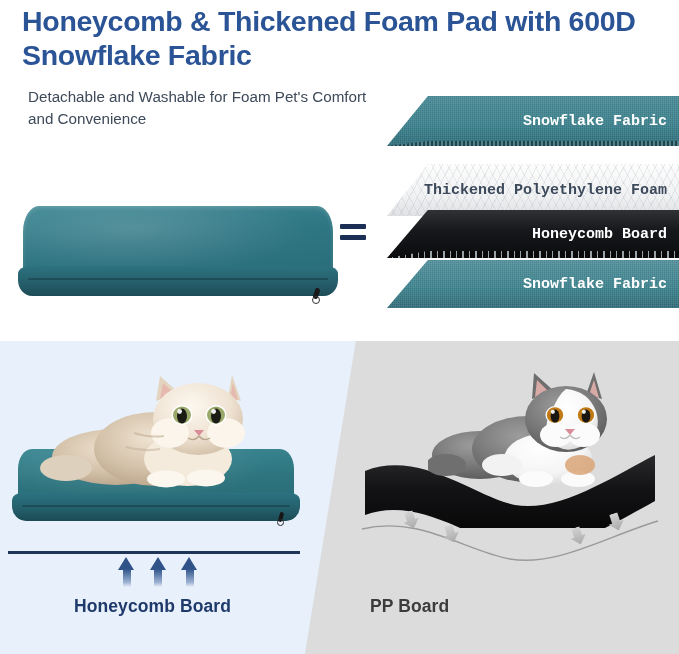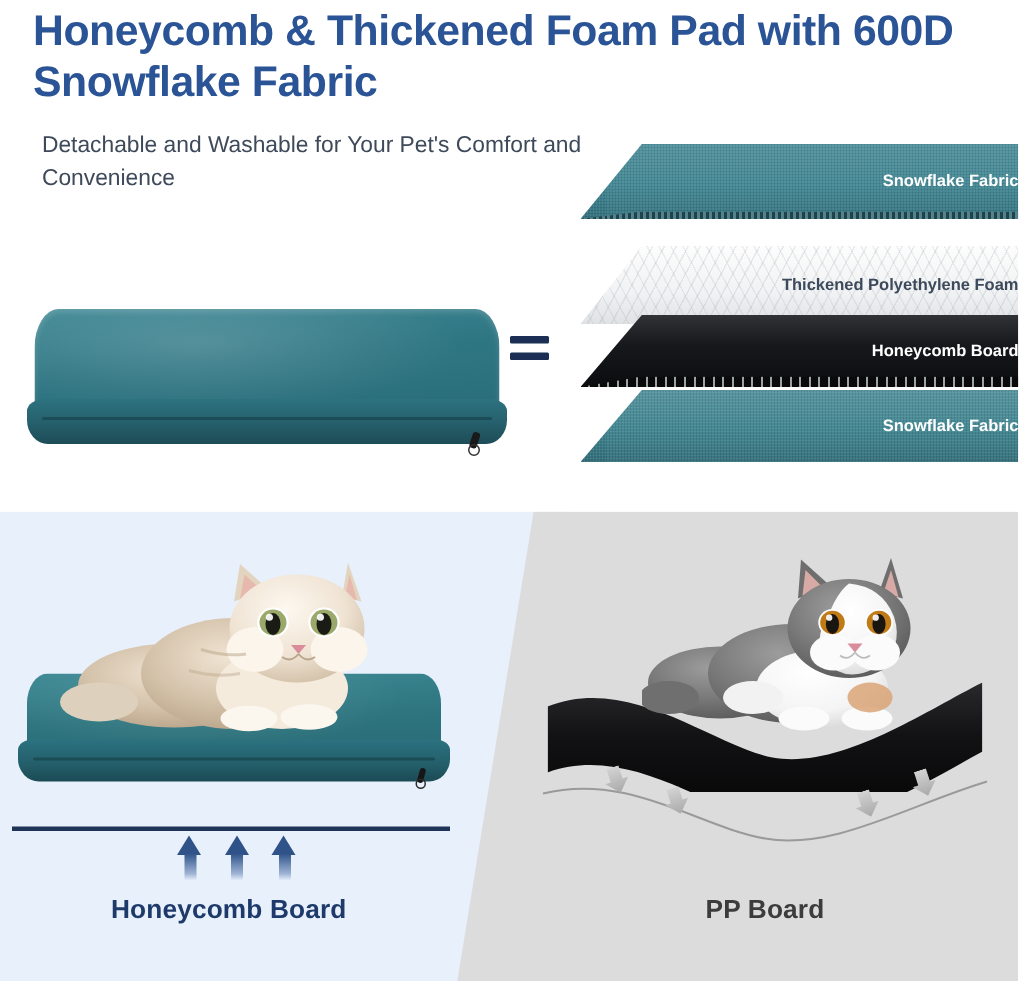--- a/index.html
+++ b/index.html
@@ -80,22 +80,24 @@
   #layer-stack {
     position: absolute; left: 387px; top: 96px;
     width: 292px; height: 212px;
   }
   .layer {
     position: absolute; left: 0; width: 292px;
     display: flex; align-items: center; justify-content: flex-end;
   }
   .layer .lbl {
     position: relative; z-index: 3;
-    font-size: 11px; font-weight: bold;
+    padding-right: 12px;
+    font-size: 15px; font-weight: bold;
     white-space: nowrap;
+    font-family: Liberation Mono, monospace;
   }
   .layer .slab {
     position: absolute; left: 0; top: 0; width: 292px; height: 100%;
     clip-path: polygon(14% 0%, 100% 0%, 100% 100%, 0% 100%);
   }
 
   
   #layer-1 { top: 0px; height: 50px; }
   #layer-1 .slab {
     background:
@@ -250,34 +252,34 @@
     clip-path: polygon(24% 0%, 76% 0%, 76% 52%, 100% 52%, 50% 100%, 0% 52%, 24% 52%);
     transform: rotate(-18deg);
   }
 
   #pp-cat {
     position: absolute; left: 88px; top: 28px; width: 200px; height: 130px;
   }
 
   #pp-label {
     position: absolute; left: 30px; top: 255px; width: 280px;
-    text-align: center;
+    text-align: left;
     font-size: 17.5px; font-weight: bold; color: #3c3c3c;
     letter-spacing: 0.1px;
   }
 </style>
 </head>
 <body>
 
 <div id="page">
 
   <section id="top-panel">
 
     <h1 id="title">Honeycomb &amp; Thickened Foam Pad with 600D Snowflake Fabric</h1>
-    <p id="subtitle">Detachable and Washable for Your Pet's Comfort and Convenience</p>
+    <p id="subtitle">Detachable and Washable for Foam Pet's Comfort and Convenience</p>
 
     <div id="mat-hero">
       <div class="mat-top"></div>
       <div class="mat-edge"></div>
       <div class="mat-seam"></div>
       <div class="mat-zip">
         <div class="pull"></div>
           <div class="ring"></div>
       </div>
     </div>

